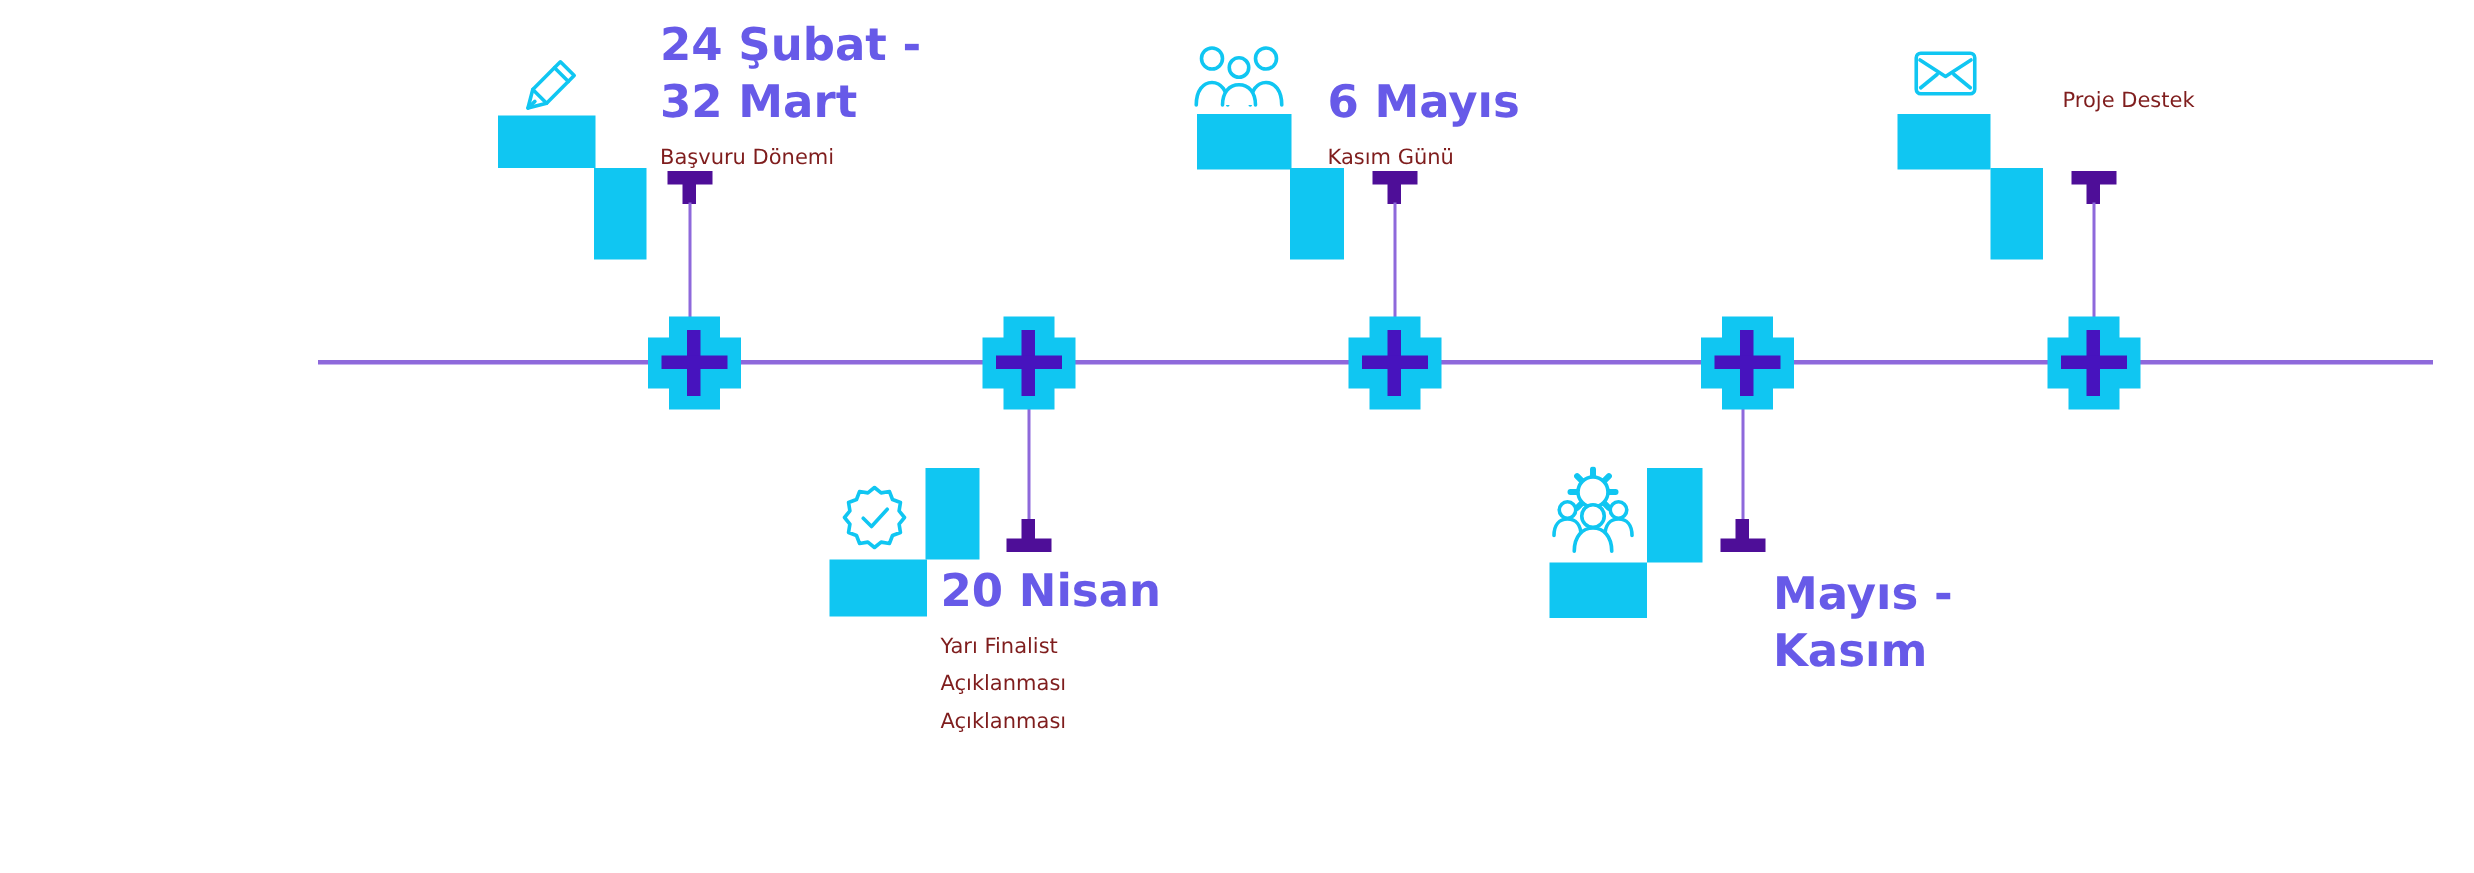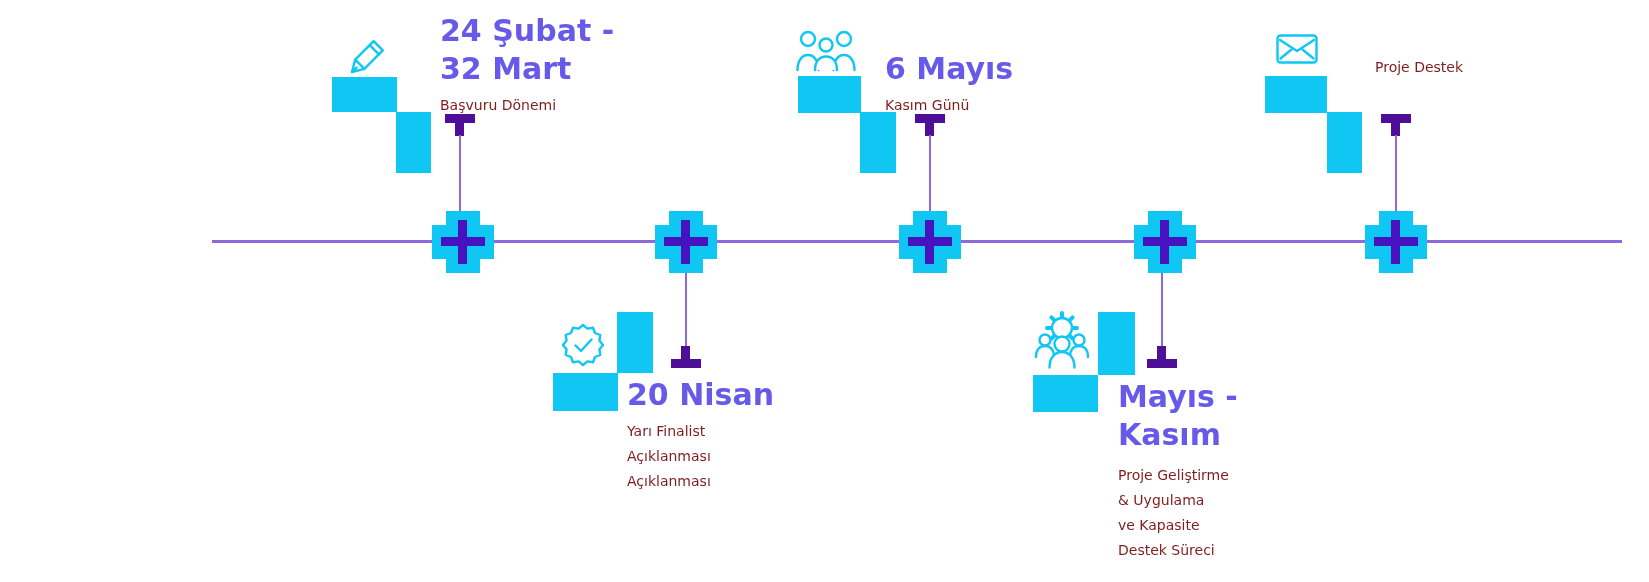--- a/index.html
+++ b/index.html
@@ -138,29 +138,23 @@
       </g>
     </g>
   </svg>
   <div class="sq" style="left:1098px;top:312px;width:37px;height:63px"></div>
   <div class="sq" style="left:1033px;top:375px;width:65px;height:37px"></div>
   <div class="conn below" style="left:1147px">
     <div class="drop"></div>
       <div class="stem"></div>
       <div class="bar"></div>
   </div>
-  <div class="mtext" style="left:1118px;top:378px">
+  <div class="mtext" style="left:1182px;top:378px">
     <div class="date-line">Mayıs -</div>
     <div class="date-line">Kasım</div>
-    <div class="desc-block" style="margin-top:9px">
-      <div class="desc-line">Proje Geliştirme</div>
-      <div class="desc-line">&amp; Uygulama</div>
-      <div class="desc-line">ve Kapasite</div>
-      <div class="desc-line">Destek Süreci</div>
-    </div>
   </div>
 
   <svg class="icon" style="left:1276px;top:34px" width="42" height="30" viewBox="0 0 42 30">
     <g fill="none" stroke="#10C6F2" stroke-width="2.4" stroke-linejoin="round" stroke-linecap="round">
       <rect x="1.5" y="1.5" width="39" height="27" rx="3"></rect>
       <path d="M4 6 L21 17 L38 6"></path>
       <path d="M4.5 24.5 L15.5 15.5"></path>
       <path d="M37.5 24.5 L26.5 15.5"></path>
     </g>
   </svg>

